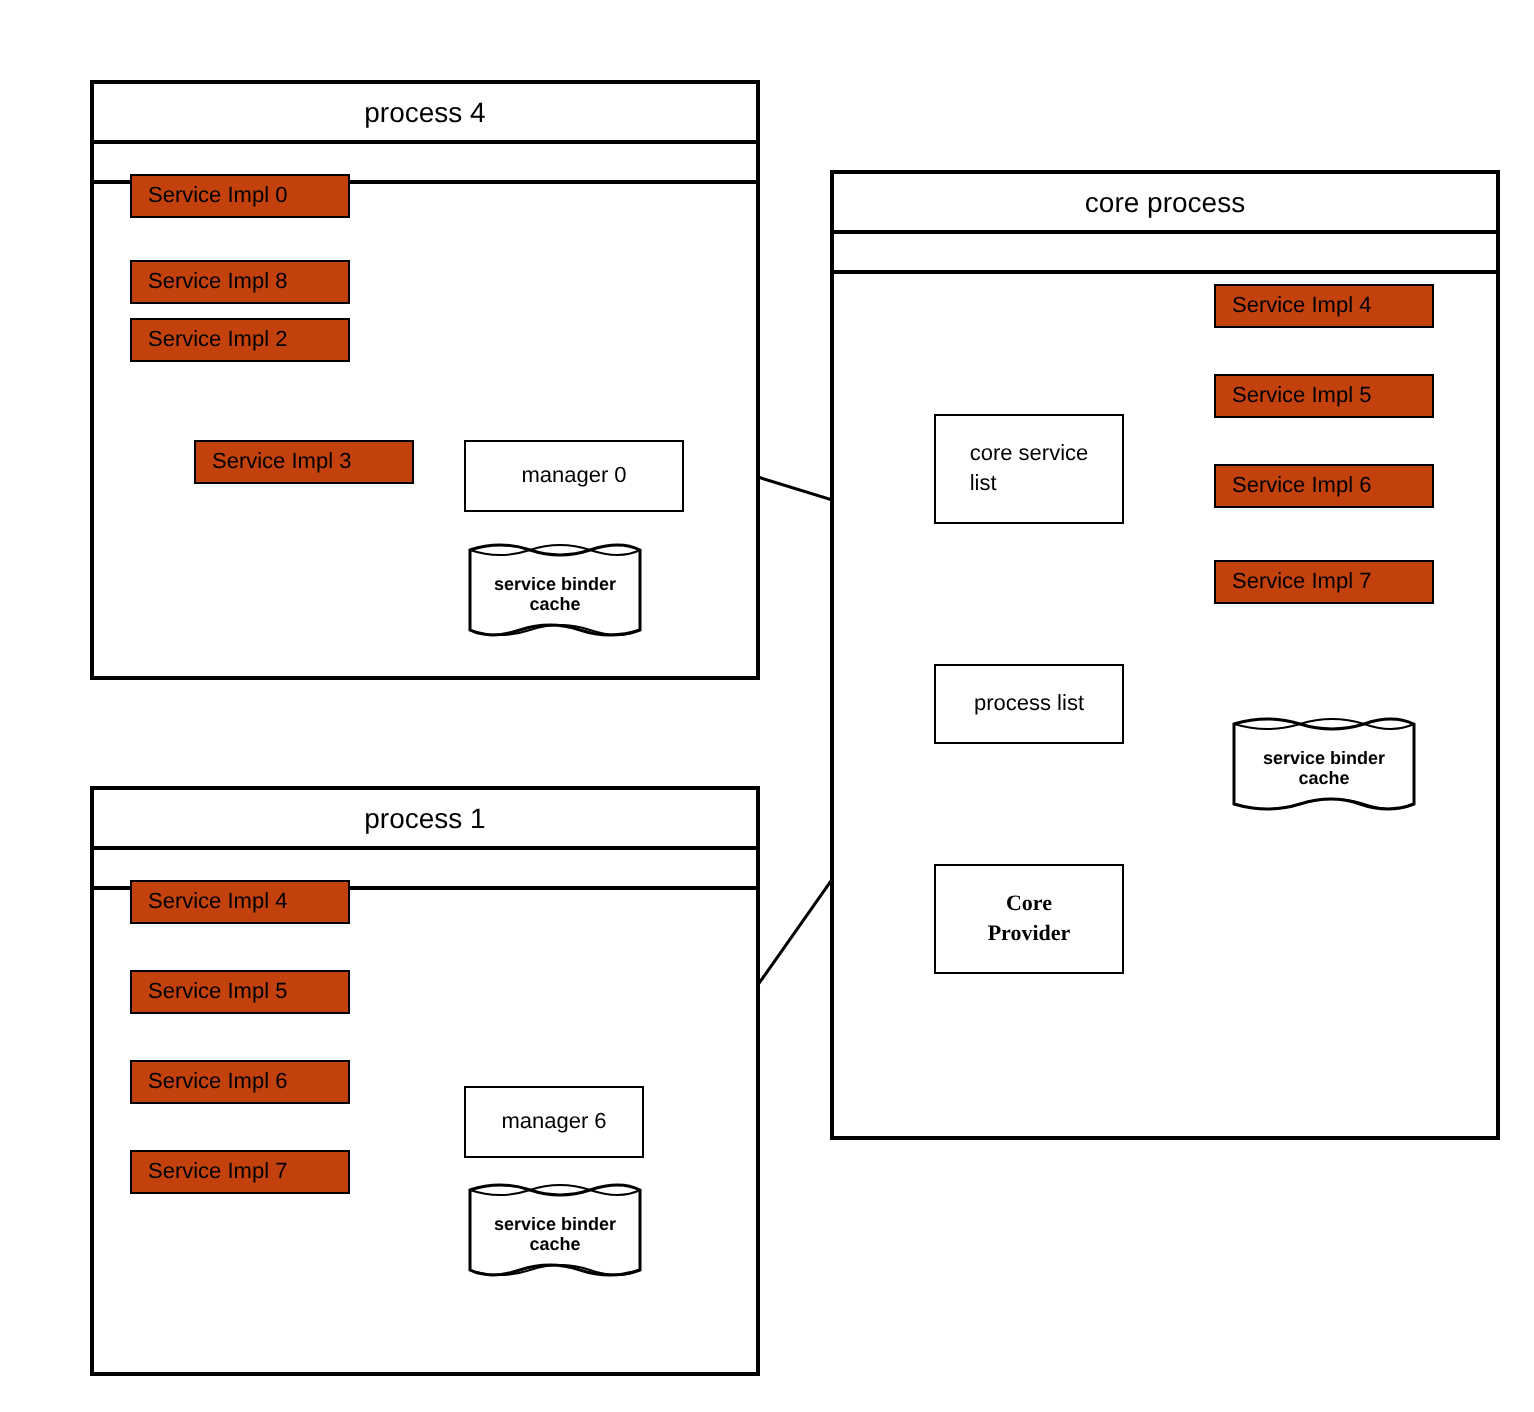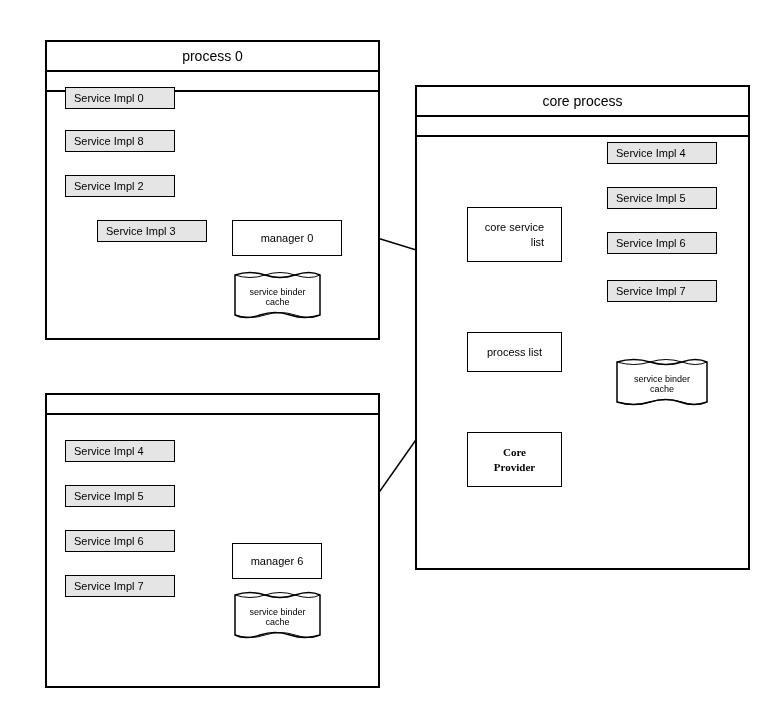--- a/index.html
+++ b/index.html
@@ -32,40 +32,41 @@
     }
     .process-subtitle-bar {
       border-bottom: 2px solid #000;
       height: 20px;
       background: #fff;
     }
     
     .service-impl {
       position: absolute;
       border: 1px solid #000;
-      background: #e5e5e5;
+      background: #c2410c;
       padding: 4px 8px;
       font-size: 11px;
       white-space: nowrap;
     }
     
     .manager-box {
       position: absolute;
       border: 1px solid #000;
       background: #fff;
       padding: 4px 8px;
       font-size: 11px;
       text-align: center;
     }
     
     .binder-cache {
       position: absolute;
       font-size: 10px;
       text-align: center;
       width: 80px;
+      font-weight: bold;
     }
     .binder-cache svg {
       display: block;
       margin: 0 auto;
     }
     
     .core-process-box {
       position: absolute;
       border: 2px solid #000;
       background: #fff;
@@ -122,44 +123,45 @@
     <polygon points="595,327 605,330 596,334" fill="#000"></polygon>
 
     <defs>
       <marker id="arrow" markerWidth="8" markerHeight="8" refX="6" refY="3" orient="auto">
         <path d="M0,0 L0,6 L8,3 z" fill="#000"></path>
       </marker>
     </defs>
   </svg>
 
   <div class="process-box" style="left:45px; top:40px; width:335px; height:300px;">
-    <div class="process-title">process 0</div>
+    <div class="process-title">process 4</div>
     <div class="process-subtitle-bar"></div>
 
     <div class="service-impl" style="left:18px; top:45px; width:110px;">Service Impl 0</div>
     <div class="service-impl" style="left:18px; top:88px; width:110px;">Service Impl 8</div>
-    <div class="service-impl" style="left:18px; top:133px; width:110px;">Service Impl 2</div>
+    <div class="service-impl" style="left:18px; top:117px; width:110px;">Service Impl 2</div>
     <div class="service-impl" style="left:18px; top:178px; width:110px;margin-left:32px;">Service Impl 3</div>
 
     <div class="manager-box" style="left:185px; top:178px; width:110px; height:36px; display:flex; align-items:center; justify-content:center;text-align:right;">
       manager 0
     </div>
 
     <div class="binder-cache" style="left:183px; top:228px; width:95px; height:55px; position:absolute;">
       <svg width="95" height="55" viewBox="0 0 95 55">
         <path d="M5,5 Q20,0 35,5 Q50,10 65,5 Q80,0 90,5 L90,45 Q75,50 60,45 Q45,40 30,45 Q15,50 5,45 Z" fill="white" stroke="#000" stroke-width="1.5"></path>
         <path d="M5,5 Q20,10 35,5 Q50,0 65,5 Q80,10 90,5" fill="none" stroke="#000" stroke-width="1"></path>
         <path d="M5,45 Q20,50 35,45 Q50,40 65,45 Q80,50 90,45" fill="none" stroke="#000" stroke-width="1"></path>
       </svg>
       <span style="position:absolute; top:50%; left:50%; transform:translate(-50%,-50%); font-size:9px; text-align:center; line-height:1.2; white-space:pre-wrap; width:80px;">service binder
 cache</span>
     </div>
   </div>
 
   <div class="process-box" style="left:45px; top:393px; width:335px; height:295px;">
+    <div class="process-title">process 1</div>
     <div class="process-subtitle-bar"></div>
 
     <div class="service-impl" style="left:18px; top:45px; width:110px;">Service Impl 4</div>
     <div class="service-impl" style="left:18px; top:90px; width:110px;">Service Impl 5</div>
     <div class="service-impl" style="left:18px; top:135px; width:110px;">Service Impl 6</div>
     <div class="service-impl" style="left:18px; top:180px; width:110px;">Service Impl 7</div>
 
     <div class="manager-box" style="left:185px; top:148px; width:90px; height:36px; display:flex; align-items:center; justify-content:center;">
       manager 6
     </div>
@@ -172,21 +174,21 @@
       </svg>
       <span style="position:absolute; top:50%; left:50%; transform:translate(-50%,-50%); font-size:9px; text-align:center; line-height:1.2; white-space:pre-wrap; width:80px;">service binder
 cache</span>
     </div>
   </div>
 
   <div class="core-process-box" style="left:415px; top:85px; width:335px; height:485px;">
     <div class="process-title">core process</div>
     <div class="process-subtitle-bar"></div>
 
-    <div class="manager-box" style="left:50px; top:120px; width:95px; height:55px; display:flex; align-items:center; justify-content:center; text-align:right; line-height:1.3;">
+    <div class="manager-box" style="left:50px; top:120px; width:95px; height:55px; display:flex; align-items:center; justify-content:center; text-align:left; line-height:1.3;">
       core service<br>list
     </div>
 
     <div class="manager-box" style="left:50px; top:245px; width:95px; height:40px; display:flex; align-items:center; justify-content:center;">
       process list
     </div>
 
     <div class="manager-box" style="left:50px; top:345px; width:95px; height:55px; display:flex; align-items:center; justify-content:center; text-align:center; font-weight:bold; line-height:1.3;font-family:Liberation Serif, serif;">
       Core<br>Provider
     </div>

